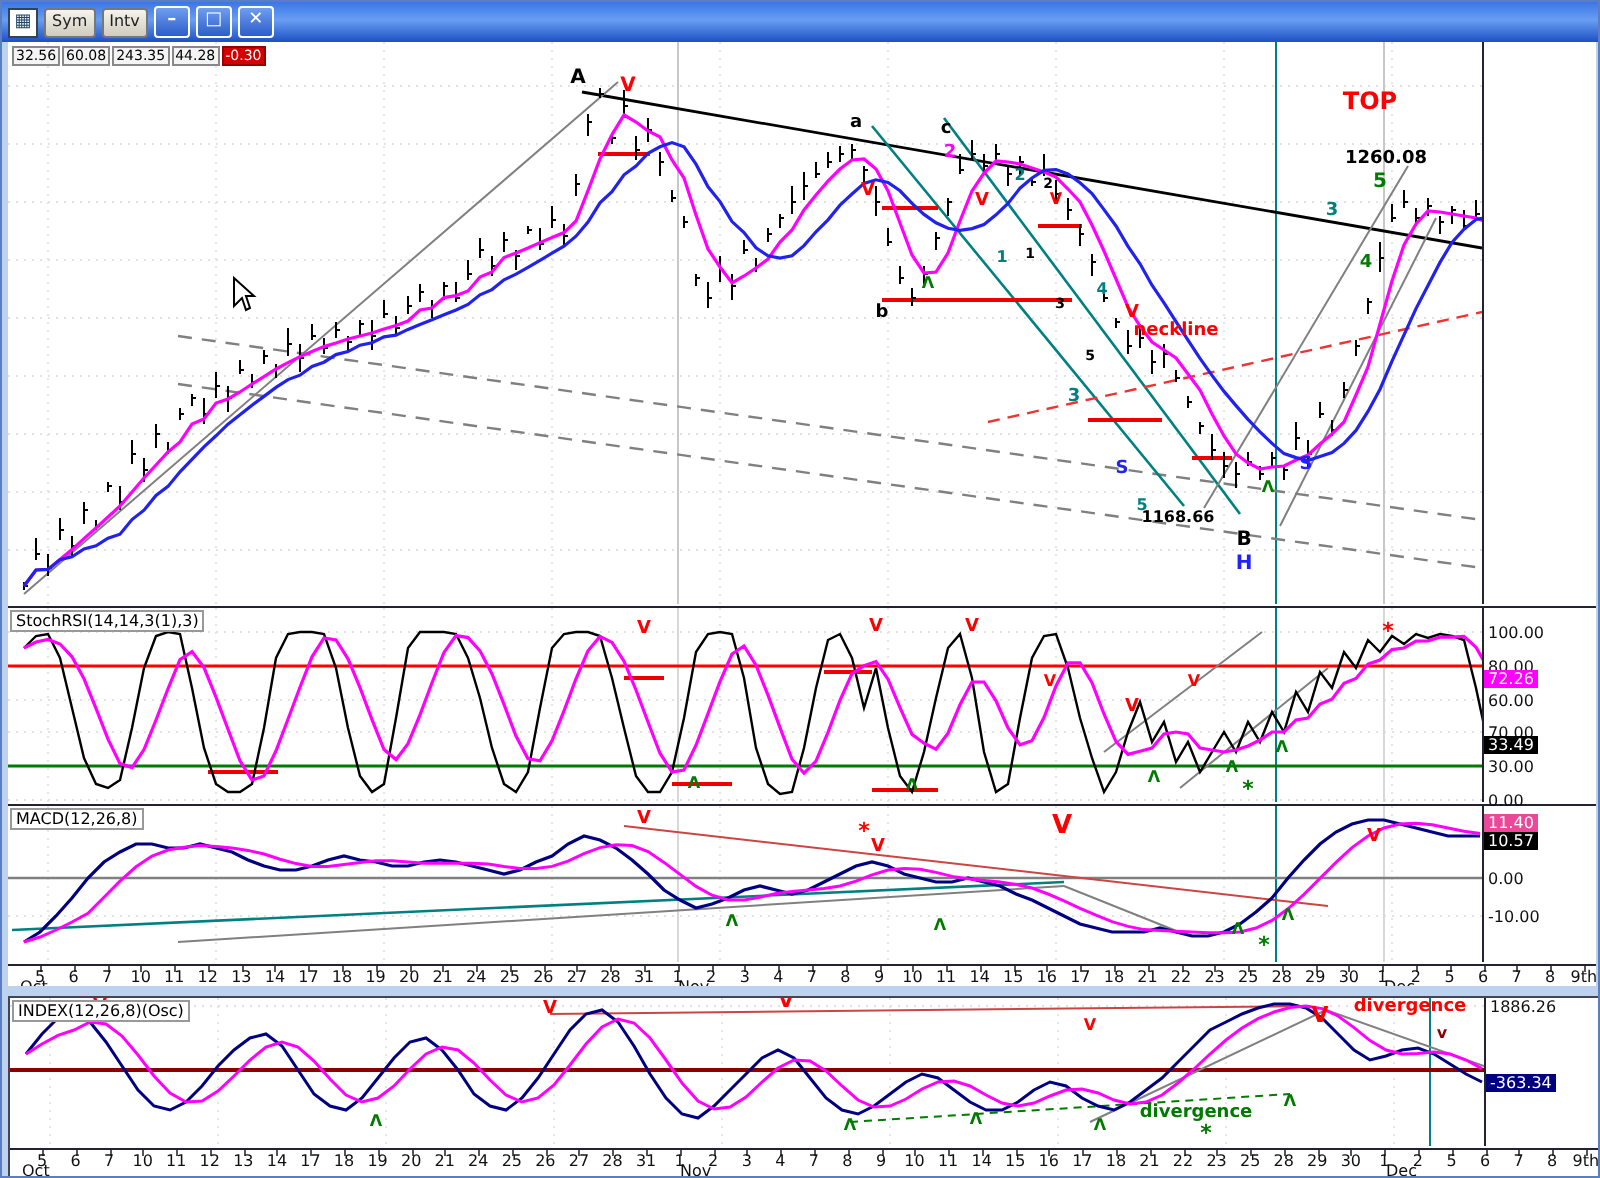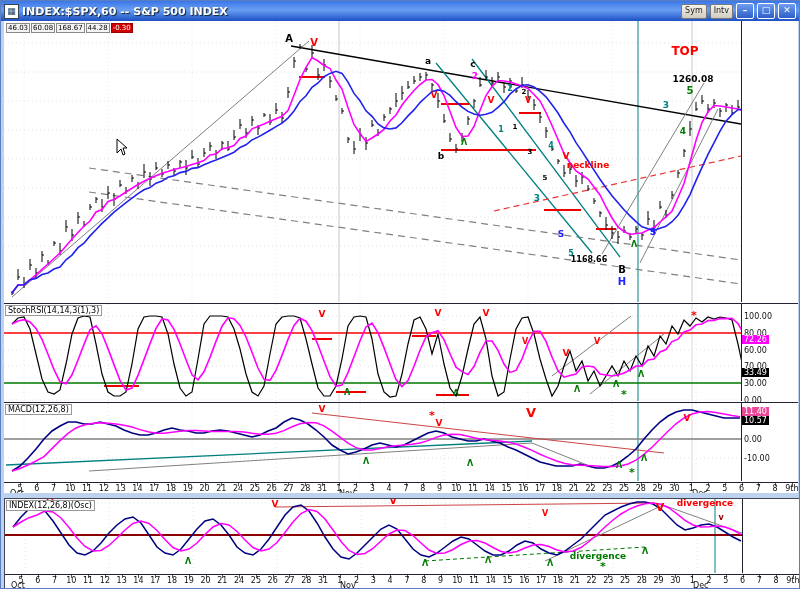--- a/index.html
+++ b/index.html
@@ -36,21 +36,20 @@
   .qbox{font-size:7px;line-height:8px;border:1px solid #888;background:#f4f4f4;
     color:#000;padding:0 1px;}
   .qbox.neg{background:#d40000;color:#fff;border-color:#900;}
 </style>
 </head>
 <body>
 
 <div class="window">
   <div class="titlebar">
     <span class="app-icon">▦</span>
-    <span class="title-text">INDEX:$SPX,60 -- S&amp;P 500 INDEX</span>
     <span class="tb-btn">Sym</span>
     <span class="tb-btn">Intv</span>
     <span class="win-btn">–</span>
     <span class="win-btn">□</span>
     <span class="win-btn">✕</span>
   </div>
   <div class="main-stack" id="stack">
       <div class="panel" style="height: 282px;">
         <div class="plot" style="width: 737px; height: 281px;">
           <svg width="737" height="281">
@@ -368,23 +367,23 @@
             <text x="618" y="249" fill="#000000" font-size="10" font-weight="bold" text-anchor="middle" dominant-baseline="middle" font-family="&quot;DejaVu Sans&quot;,sans-serif">B</text>
             <text x="618" y="261" fill="#2222ff" font-size="10" font-weight="bold" text-anchor="middle" dominant-baseline="middle" font-family="&quot;DejaVu Sans&quot;,sans-serif">H</text>
             <text x="662" y="84" fill="#008080" font-size="9" font-weight="bold" text-anchor="middle" dominant-baseline="middle" font-family="&quot;DejaVu Sans&quot;,sans-serif">3</text>
             <text x="686" y="70" fill="#007a00" font-size="10" font-weight="bold" text-anchor="middle" dominant-baseline="middle" font-family="&quot;DejaVu Sans&quot;,sans-serif">5</text>
             <text x="679" y="110" fill="#007a00" font-size="9" font-weight="bold" text-anchor="middle" dominant-baseline="middle" font-family="&quot;DejaVu Sans&quot;,sans-serif">4</text>
             <text x="681" y="30" fill="#ff0000" font-size="12" font-weight="bold" text-anchor="middle" dominant-baseline="middle" font-family="&quot;DejaVu Sans&quot;,sans-serif">TOP</text>
             <text x="689" y="58" fill="#000000" font-size="9" font-weight="bold" text-anchor="middle" dominant-baseline="middle" font-family="&quot;DejaVu Sans&quot;,sans-serif">1260.08</text>
             <polygon points="113,118 113,132 117,128 119,134 121,133 119,127 123,127" fill="#fff" stroke="#000" stroke-width="1"></polygon>
           </svg>
           <div class="quotes">
-            <span class="qbox">46.03</span>
+            <span class="qbox">32.56</span>
             <span class="qbox">60.08</span>
-            <span class="qbox">168.67</span>
+            <span class="qbox">243.35</span>
             <span class="qbox">44.28</span>
             <span class="qbox neg">-0.30</span>
           </div>
         </div>
       </div>
       <div class="panel" style="height: 98px;">
         <div class="plot" style="width: 737px; height: 97px;">
           <svg width="737" height="97">
             <line x1="0" y1="12" x2="737" y2="12" stroke="#e2e2e2" stroke-dasharray="1,3"></line>
             <line x1="0" y1="29" x2="737" y2="29" stroke="#e2e2e2" stroke-dasharray="1,3"></line>
@@ -619,20 +618,24 @@
             <text x="593" y="57" fill="#007a00" font-size="9" font-weight="bold" text-anchor="middle" dominant-baseline="middle" font-family="&quot;DejaVu Sans&quot;,sans-serif">divergence</text>
             <text x="183" y="62" fill="#007a00" font-size="8" font-weight="bold" text-anchor="middle" dominant-baseline="middle" font-family="&quot;DejaVu Sans&quot;,sans-serif">Λ</text>
             <text x="420" y="64" fill="#007a00" font-size="8" font-weight="bold" text-anchor="middle" dominant-baseline="middle" font-family="&quot;DejaVu Sans&quot;,sans-serif">Λ</text>
             <text x="483" y="61" fill="#007a00" font-size="8" font-weight="bold" text-anchor="middle" dominant-baseline="middle" font-family="&quot;DejaVu Sans&quot;,sans-serif">Λ</text>
             <text x="545" y="64" fill="#007a00" font-size="8" font-weight="bold" text-anchor="middle" dominant-baseline="middle" font-family="&quot;DejaVu Sans&quot;,sans-serif">Λ</text>
             <text x="640" y="52" fill="#007a00" font-size="8" font-weight="bold" text-anchor="middle" dominant-baseline="middle" font-family="&quot;DejaVu Sans&quot;,sans-serif">Λ</text>
             <text x="598" y="68" fill="#007a00" font-size="11" font-weight="bold" text-anchor="middle" dominant-baseline="middle" font-family="&quot;DejaVu Sans&quot;,sans-serif">*</text>
           </svg>
           <span class="panel-label">INDEX(12,26,8)(Osc)</span>
         </div>
+        <div class="vaxis">
+          <span class="tick" style="top: 0px;">1886.26</span>
+          <span class="tag" style="top: 38px; background: rgb(0, 0, 128); color: rgb(255, 255, 255);">-363.34</span>
+        </div>
       </div>
       <div class="daxis">
         <span class="tickmark" style="left: 16px;"></span>
         <span class="day" style="left: 16px;">5</span>
         <span class="tickmark" style="left: 32.78px;"></span>
         <span class="day" style="left: 32.78px;">6</span>
         <span class="tickmark" style="left: 49.56px;"></span>
         <span class="day" style="left: 49.56px;">7</span>
         <span class="tickmark" style="left: 66.34px;"></span>
         <span class="day" style="left: 66.34px;">10</span>

